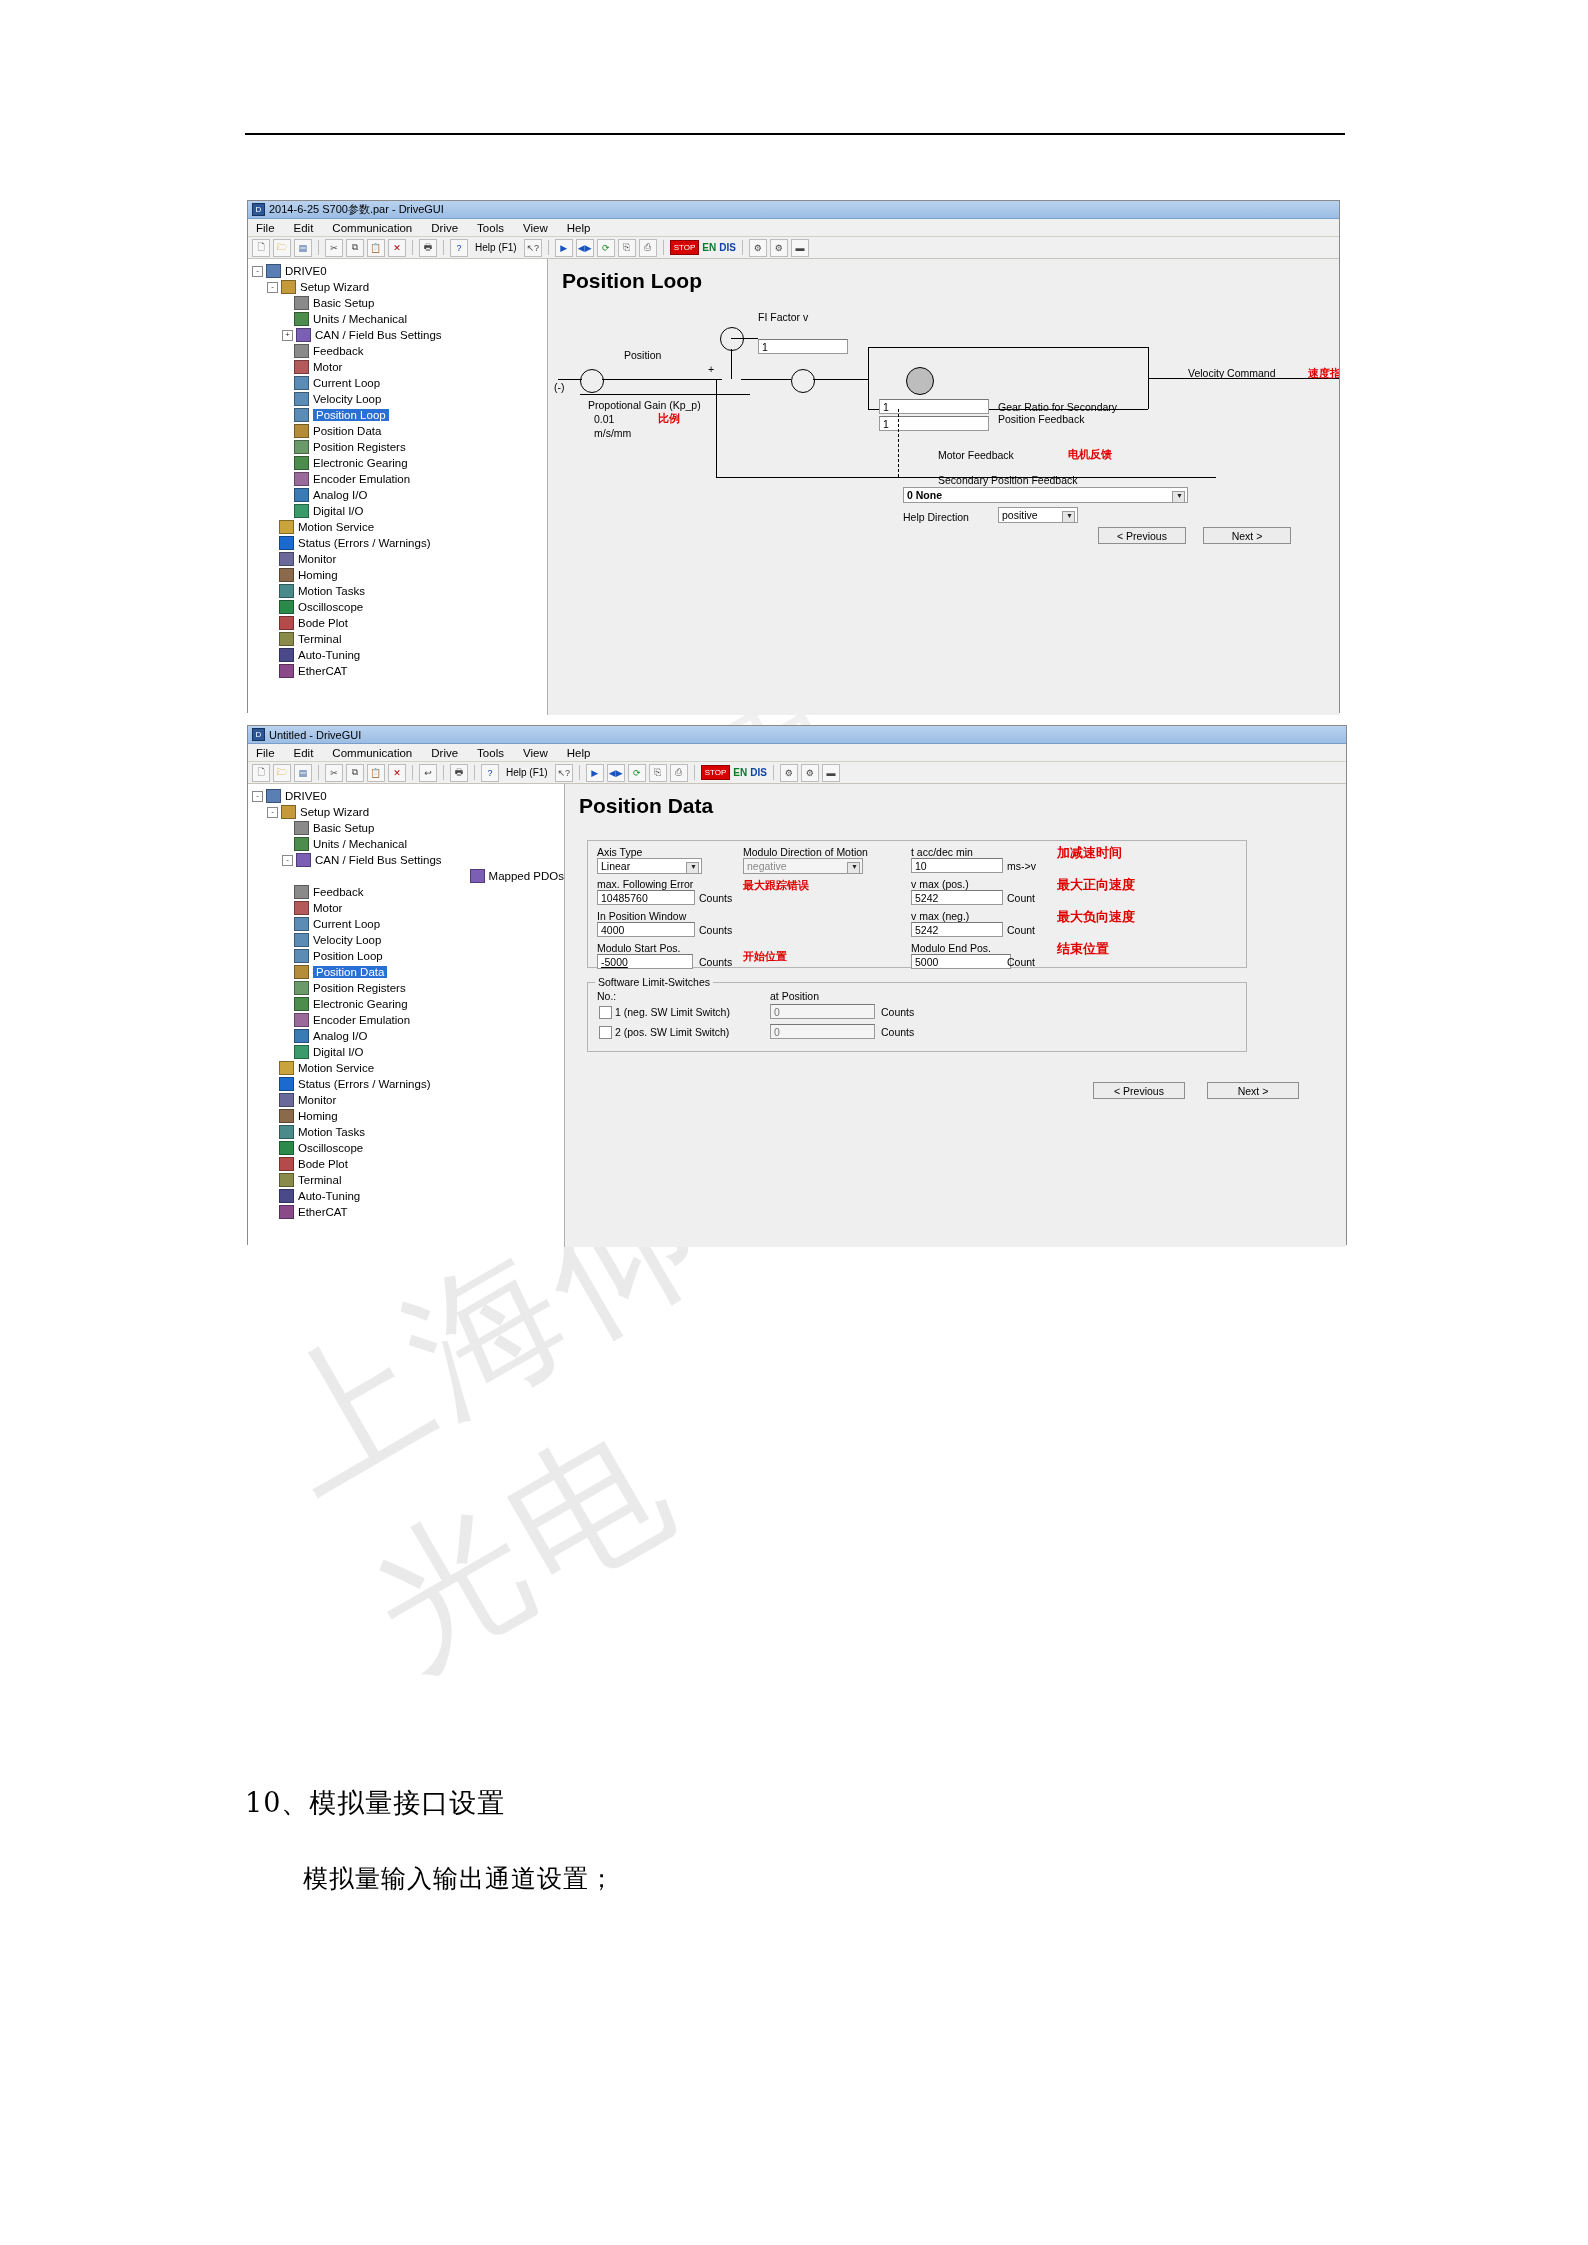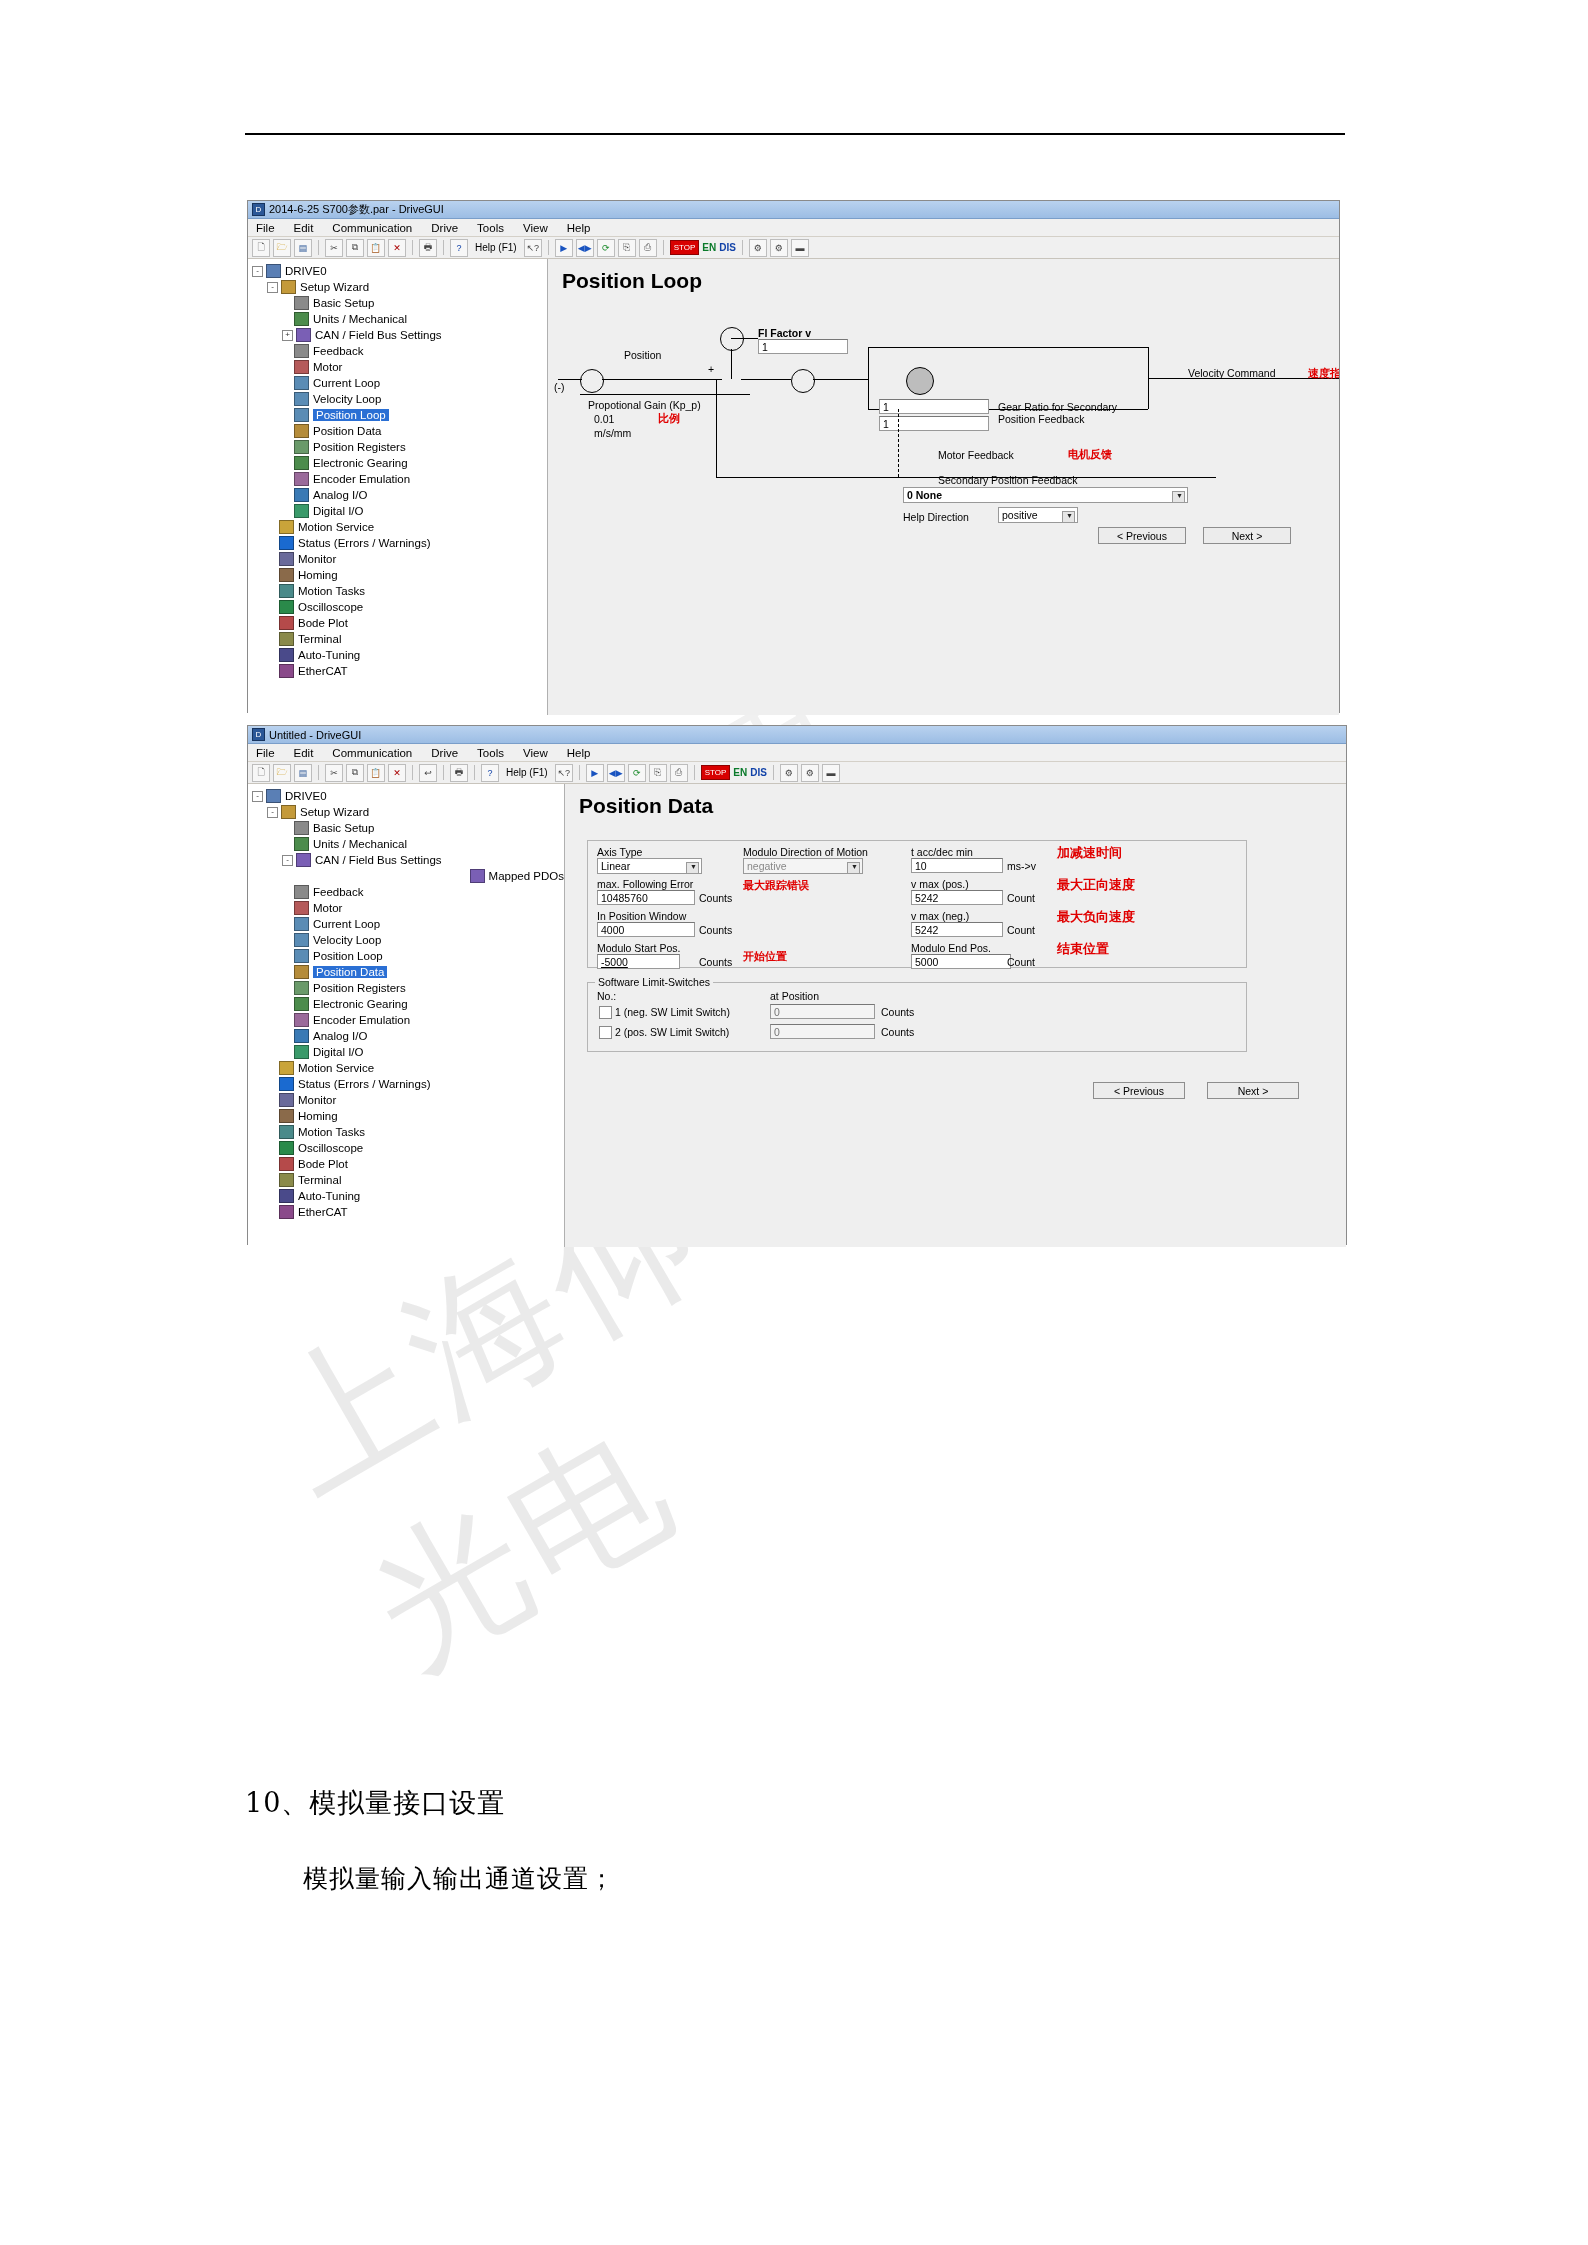--- a/index.html
+++ b/index.html
@@ -297,21 +297,21 @@
         <div class="tnode" style="padding-left: 15px;">
           <span class="spacer"></span>
           <span class="tico" style="background: rgb(138, 74, 138); border: 1px solid rgba(0, 0, 0, 0.35);"></span>
           <span>EtherCAT</span>
         </div>
       </div>
 
     <div class="content">
       <div class="ctitle">Position Loop</div>
 
-      <span class="lbl" style="left:210px;top:68px;font-weight:bold;">FI Factor v</span>
+      <span class="lbl" style="left:210px;top:52px;">FI Factor v</span>
       <div class="inp" style="left:210px;top:80px;width:90px;">1</div>
 
       <span class="lbl" style="left:76px;top:90px;">Position</span>
 
       <div class="circ" style="left:32px;top:110px;width:22px;height:22px;"></div>
       <div class="circ" style="left:172px;top:68px;width:22px;height:22px;"></div>
       <div class="circ" style="left:243px;top:110px;width:22px;height:22px;"></div>
 
       <div class="ln" style="left:10px;top:120px;width:24px;height:1px;"></div>
       <div class="ln" style="left:54px;top:120px;width:120px;height:1px;"></div>
@@ -568,21 +568,21 @@
 
       <span class="lbl" style="left:32px;top:94px;">max. Following Error</span>
       <div class="inp" style="left:32px;top:106px;width:98px;">10485760</div>
       <span class="lbl" style="left:134px;top:108px;">Counts</span>
 
       <span class="lbl" style="left:32px;top:126px;">In Position Window</span>
       <div class="inp" style="left:32px;top:138px;width:98px;">4000</div>
       <span class="lbl" style="left:134px;top:140px;">Counts</span>
 
       <span class="lbl" style="left:32px;top:158px;">Modulo Start Pos.</span>
-      <div class="inp" style="left:32px;top:170px;width:83px;text-decoration:underline;">-5000</div>
+      <div class="inp" style="left:32px;top:170px;width:96px;text-decoration:underline;">-5000</div>
       <span class="lbl" style="left:134px;top:172px;">Counts</span>
 
       <span class="lbl" style="left:178px;top:62px;">Modulo Direction of Motion</span>
       <div class="sel2 " style="left:178px;top:74px;width:120px;background:#f4f4f4;color:#888;">
         <span>negative</span>
         <span class="arw">▼</span>
       </div>
 
       <span class="cn" style="left:178px;top:94px;">最大跟踪错误</span>
       <span class="cn" style="left:178px;top:165px;">开始位置</span>

